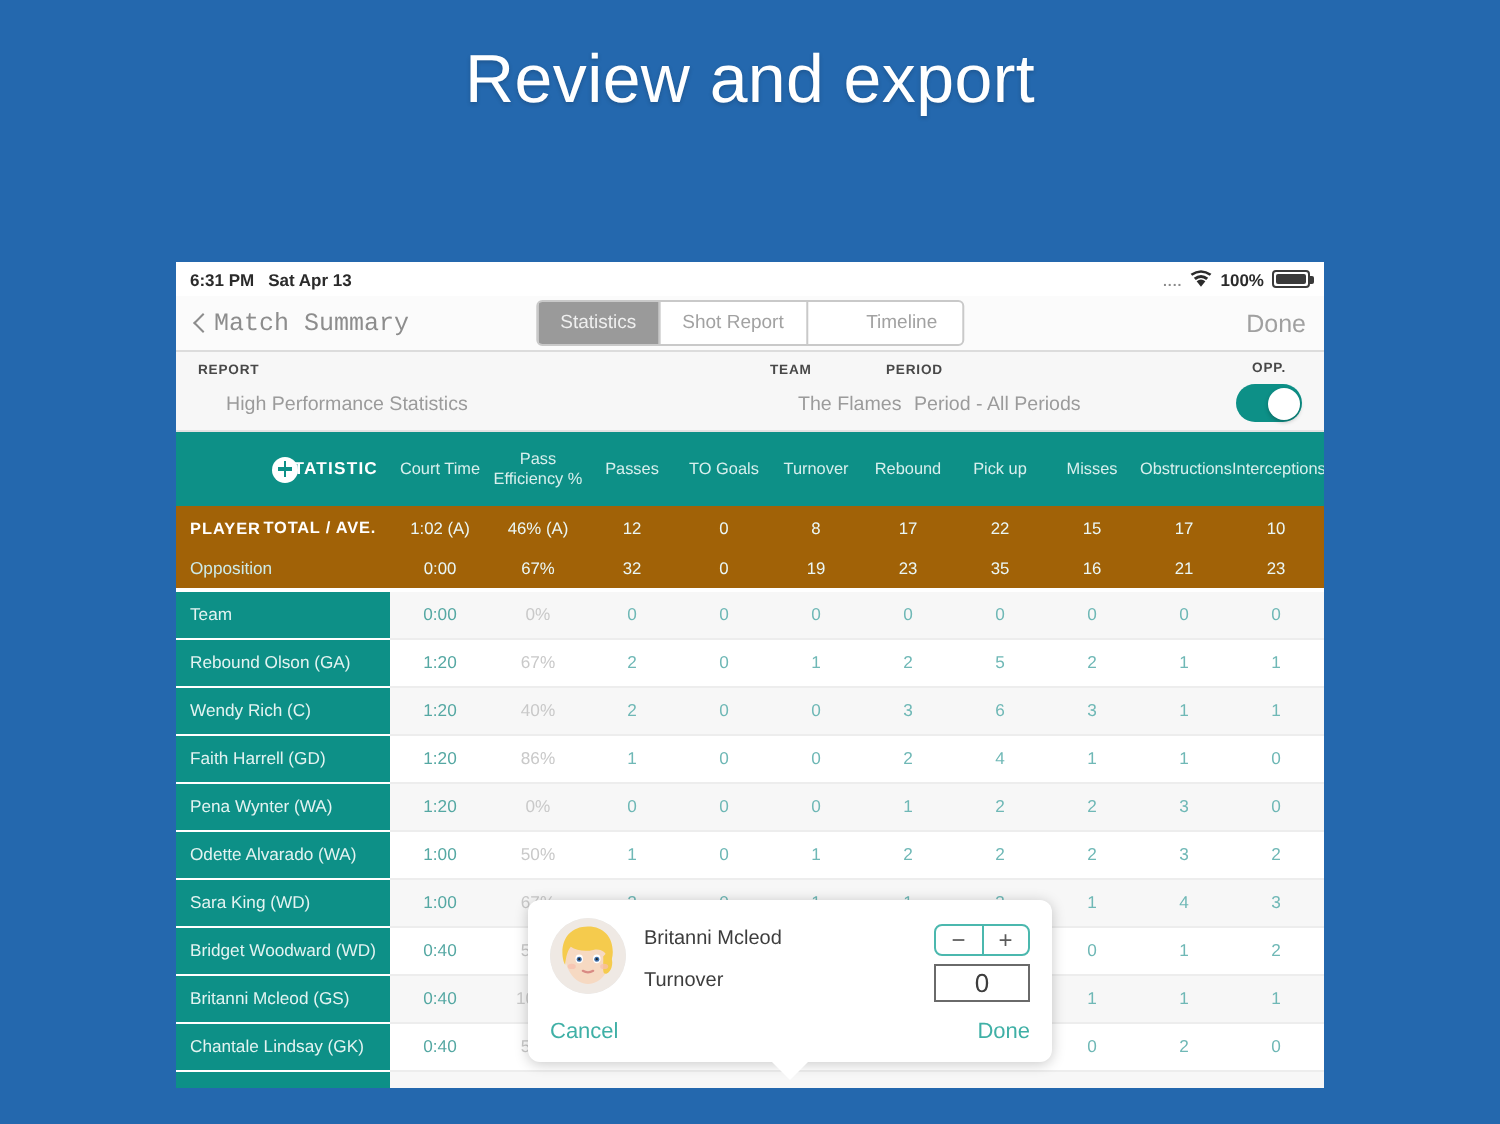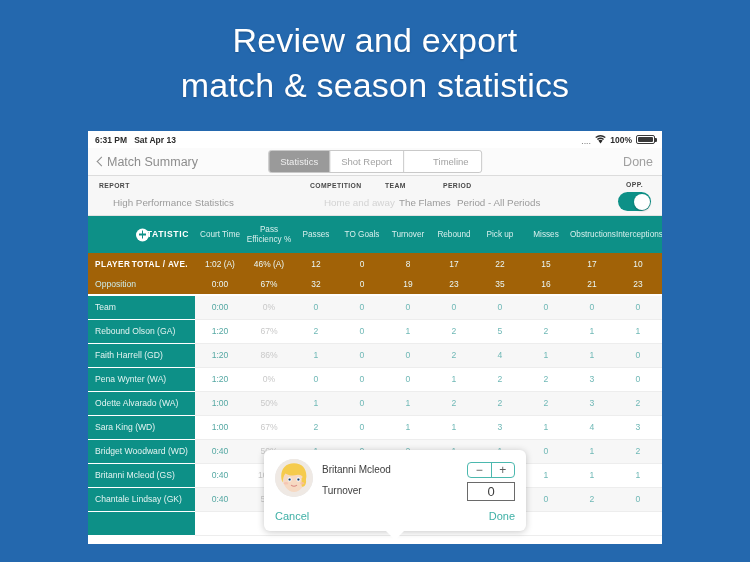--- a/index.html
+++ b/index.html
@@ -71,21 +71,21 @@
     height: 28px;
     background: #fbfbfb;
     border-bottom: 1px solid #dcdcdc;
     display: flex;
     align-items: center;
     padding: 0 9px;
     position: relative;
   }
   .nav-back {
     display: flex; align-items: center; gap: 3px;
-    color: #8d8d8d; font-size: 12.5px;
+    color: #8d8d8d; font-size: 12.5px; font-family: Liberation Mono, monospace;
   }
   .chev-left {
     width: 7px; height: 12px; display: inline-block; position: relative;
   }
   .chev-left::before {
     content:""; position: absolute; left: 1px; top: 1px;
     width: 6px; height: 6px;
     border-left: 1.6px solid #8d8d8d; border-bottom: 1.6px solid #8d8d8d;
     transform: rotate(45deg); top: 2px;
   }
@@ -288,21 +288,20 @@
     margin-top: 9px;
     padding-bottom: 2px;
   }
   .pop-actions span { font-size: 11px; color: #3fb0a6; }
 </style>
 </head>
 <body>
 
 <div class="promo">
   <span class="line">Review and export</span>
-  <span class="line">match &amp; season statistics</span>
 </div>
 
 <div class="device">
 
   <div class="statusbar">
     <div class="sb-left">
       <span>6:31 PM</span>
       <span>Sat Apr 13</span>
     </div>
     <div class="sb-spacer"></div>
@@ -332,24 +331,20 @@
       <div class="seg">Shot Report</div>
       <div class="seg">Timeline</div>
     </div>
     <div class="nav-done">Done</div>
   </div>
 
   <div class="filterbar">
     <div class="filter-field" style="left:11px;">
       <div class="filter-label">REPORT</div>
       <div class="filter-value">High Performance Statistics</div>
-    </div>
-    <div class="filter-field" style="left:222px;">
-      <div class="filter-label">COMPETITION</div>
-      <div class="filter-value faded">Home and away</div>
     </div>
     <div class="filter-field" style="left:297px;">
       <div class="filter-label">TEAM</div>
       <div class="filter-value">The Flames</div>
     </div>
     <div class="filter-field" style="left:355px;">
       <div class="filter-label">PERIOD</div>
       <div class="filter-value">Period - All Periods</div>
     </div>
     <div class="opp-wrap">
@@ -437,20 +432,34 @@
             <td class="col-d">0</td>
             <td class="col-d">1</td>
             <td class="col-d">2</td>
             <td class="col-d">5</td>
             <td class="col-d">2</td>
             <td class="col-d">1</td>
             <td class="col-d">1</td>
             <td class="col-last"></td>
           </tr>
           <tr>
+            <td class="col-name">Wendy Rich (C)</td>
+            <td class="col-ct">1:20</td>
+            <td class="col-pe">40%</td>
+            <td class="col-d">2</td>
+            <td class="col-d">0</td>
+            <td class="col-d">0</td>
+            <td class="col-d">3</td>
+            <td class="col-d">6</td>
+            <td class="col-d">3</td>
+            <td class="col-d">1</td>
+            <td class="col-d">1</td>
+            <td class="col-last"></td>
+          </tr>
+          <tr>
             <td class="col-name">Faith Harrell (GD)</td>
             <td class="col-ct">1:20</td>
             <td class="col-pe">86%</td>
             <td class="col-d">1</td>
             <td class="col-d">0</td>
             <td class="col-d">0</td>
             <td class="col-d">2</td>
             <td class="col-d">4</td>
             <td class="col-d">1</td>
             <td class="col-d">1</td>

